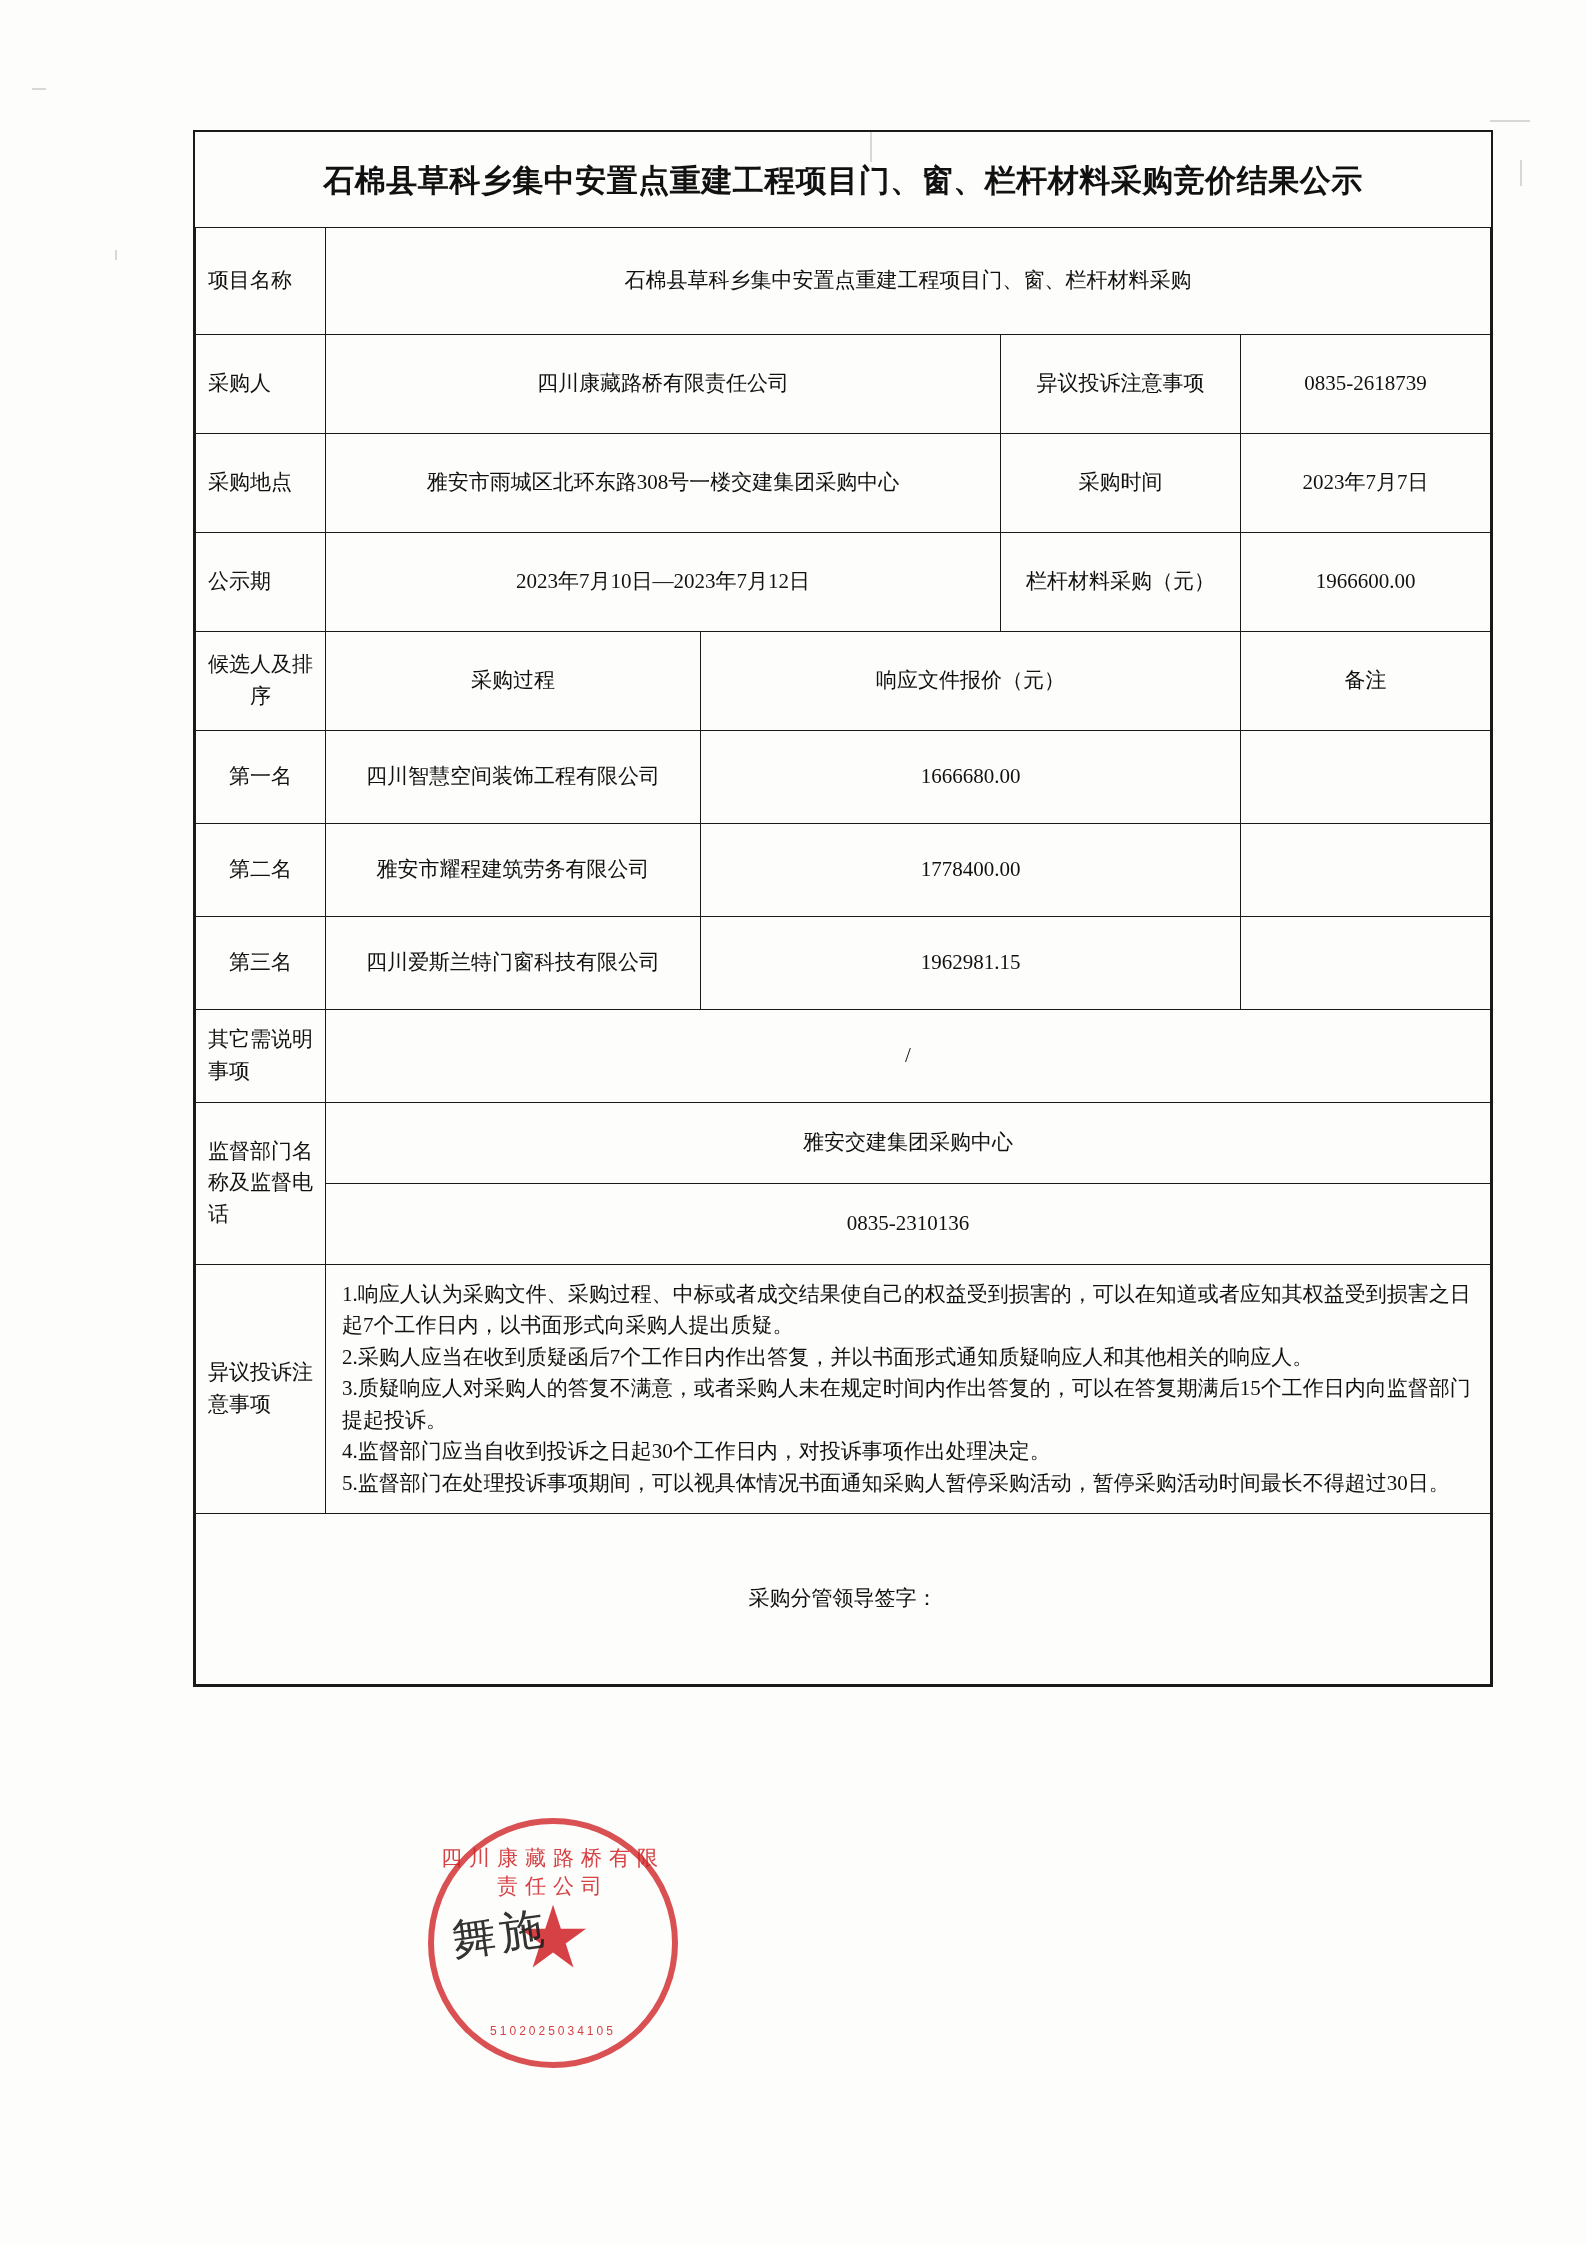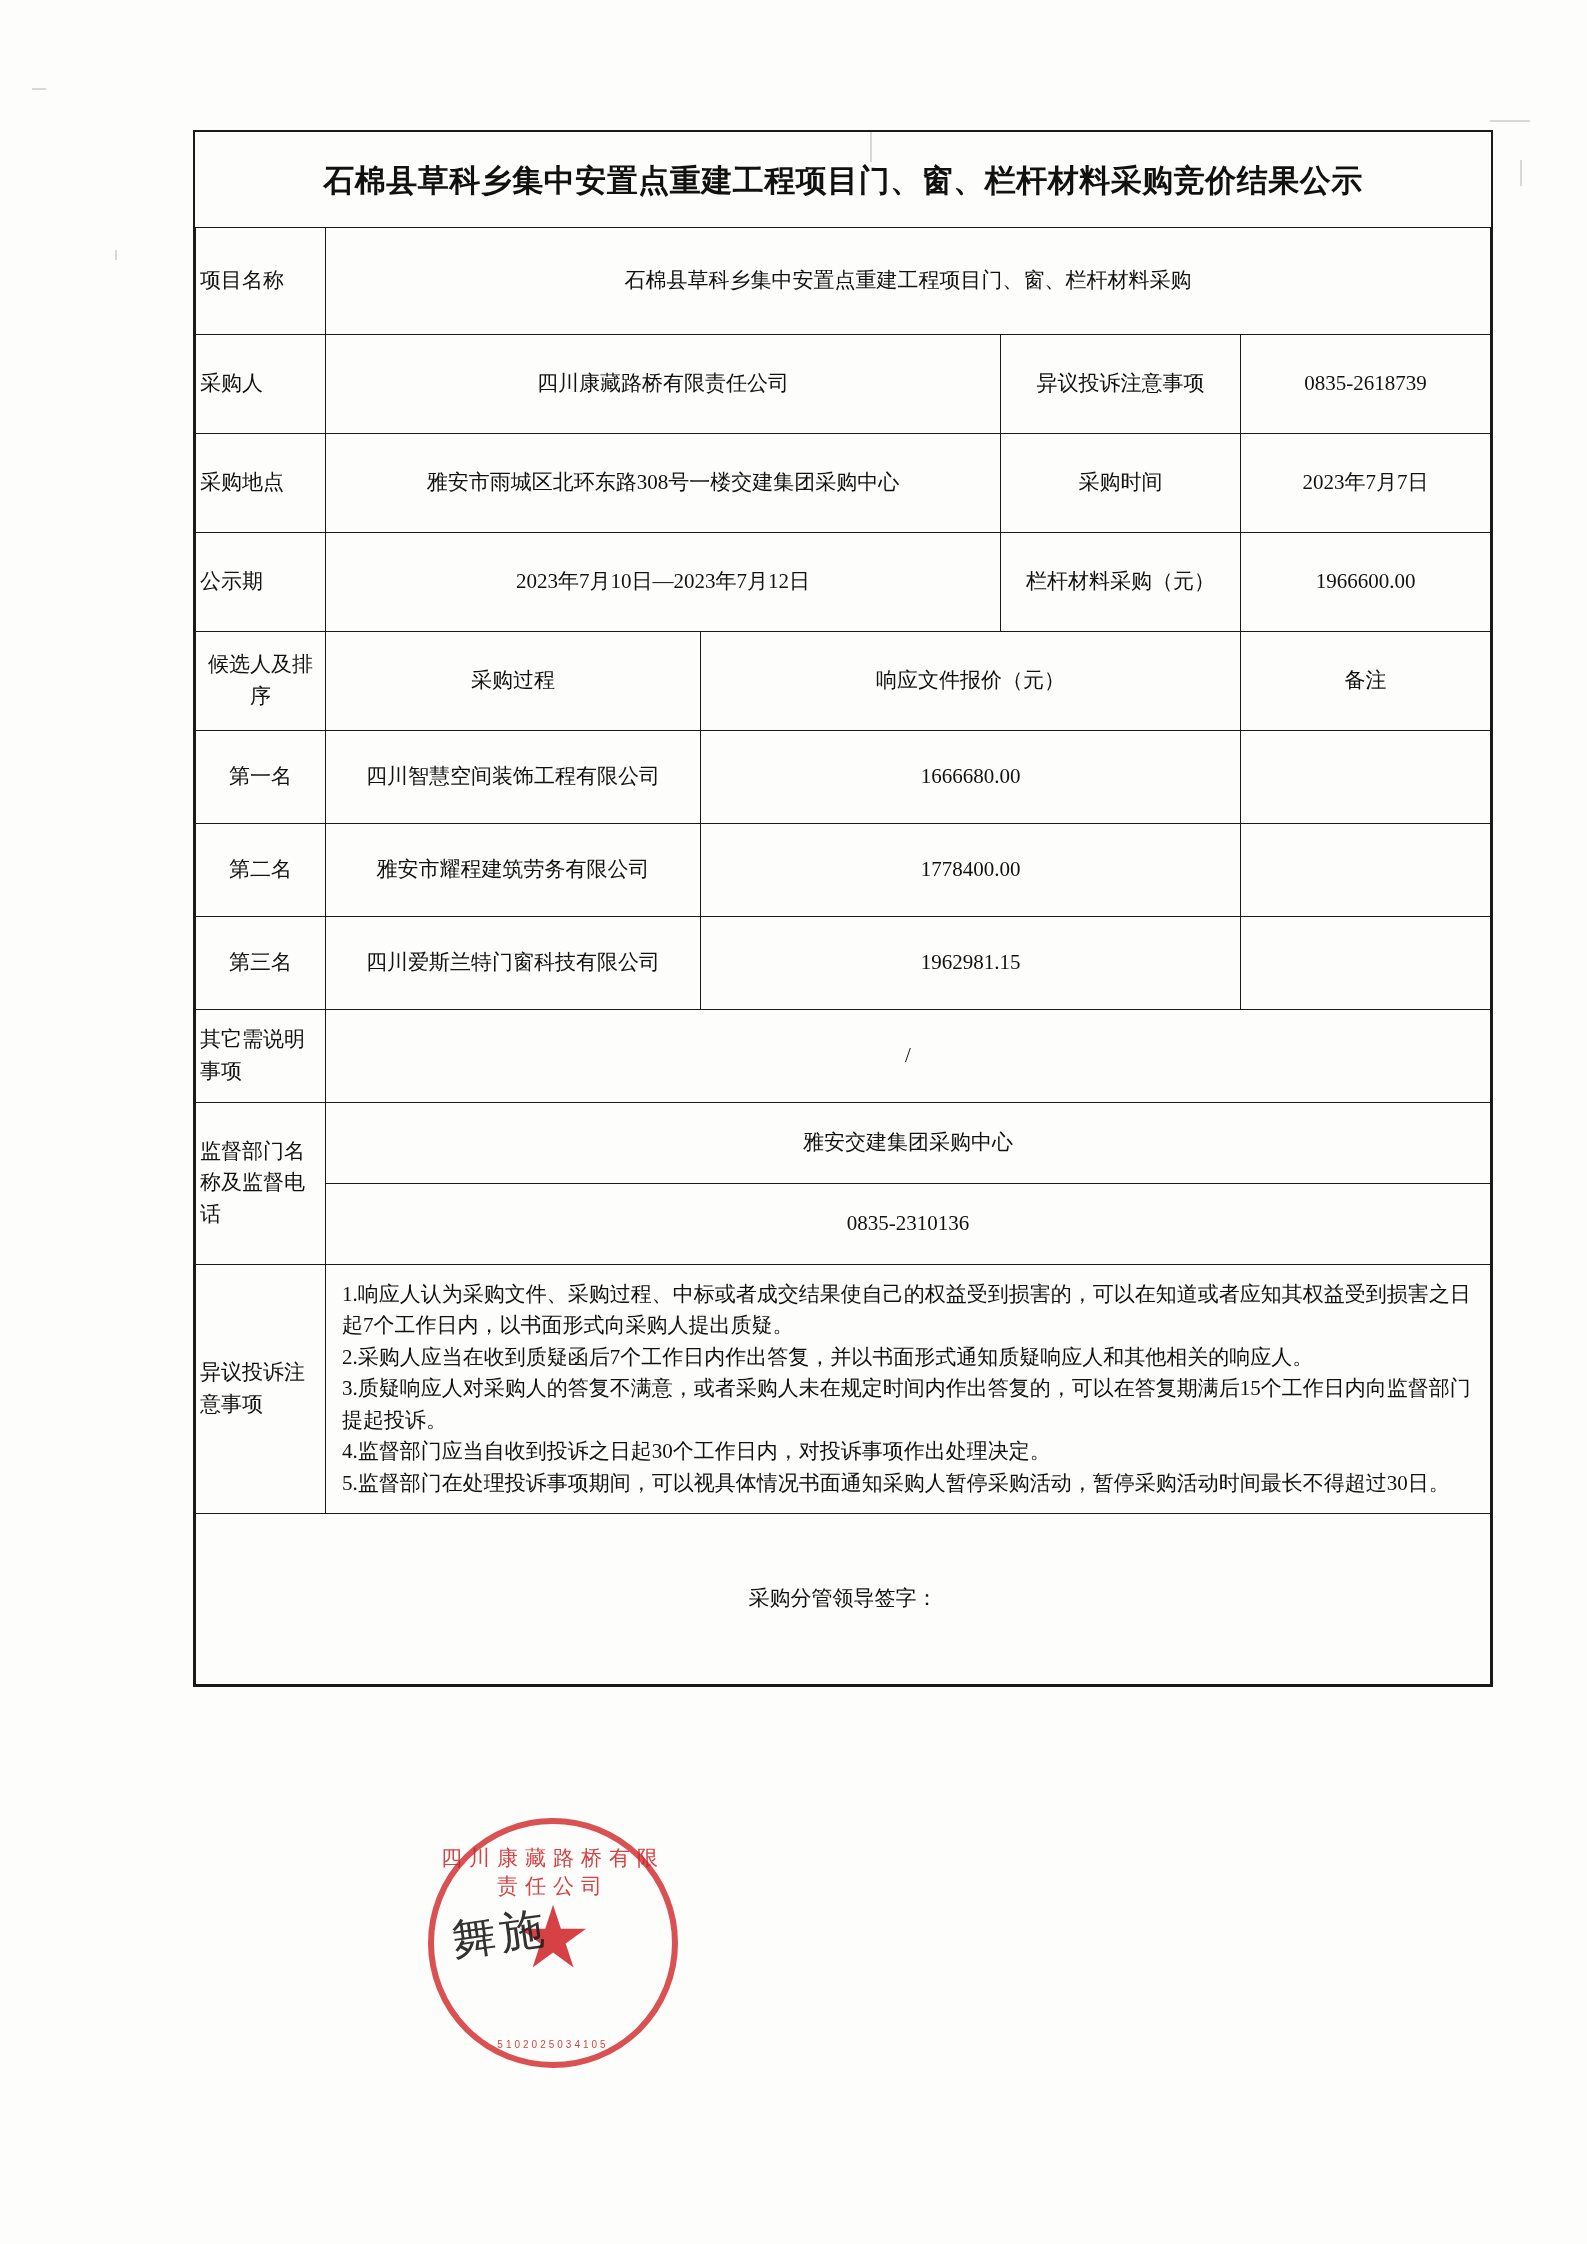--- a/index.html
+++ b/index.html
@@ -37,21 +37,21 @@
     background: transparent;
     margin-left: 48px;
   }
   table.main {
     width: 100%;
     border-collapse: collapse;
     table-layout: fixed;
   }
   table.main td {
     border: 1.5px solid #1a1a1a;
-    padding: 10px 4px;
+    padding: 10px 12px;
     vertical-align: middle;
     font-size: 21px;
     line-height: 1.5;
   }
   .title-cell {
     border: none !important;
     border-bottom: 1.5px solid #1a1a1a !important;
     text-align: center;
     padding: 26px 40px 22px 40px !important;
   }
@@ -136,22 +136,22 @@
     text-align: center;
     color: rgba(206, 32, 35, 0.85);
     font-family: "Liberation Sans", "DejaVu Sans", sans-serif;
   }
   .stamp .arc-text {
     top: 26px;
     font-size: 21px;
     letter-spacing: 7px;
   }
   .stamp .num-text {
-    bottom: 18px;
-    font-size: 10px;
+    bottom: 30px;
+    font-size: 12px;
     letter-spacing: 3px;
   }
   .signature {
     position: absolute;
     left: 452px;
     top: 1905px;
     font-family: "Liberation Serif", serif;
     font-size: 44px;
     color: #222;
     transform: rotate(-8deg);

